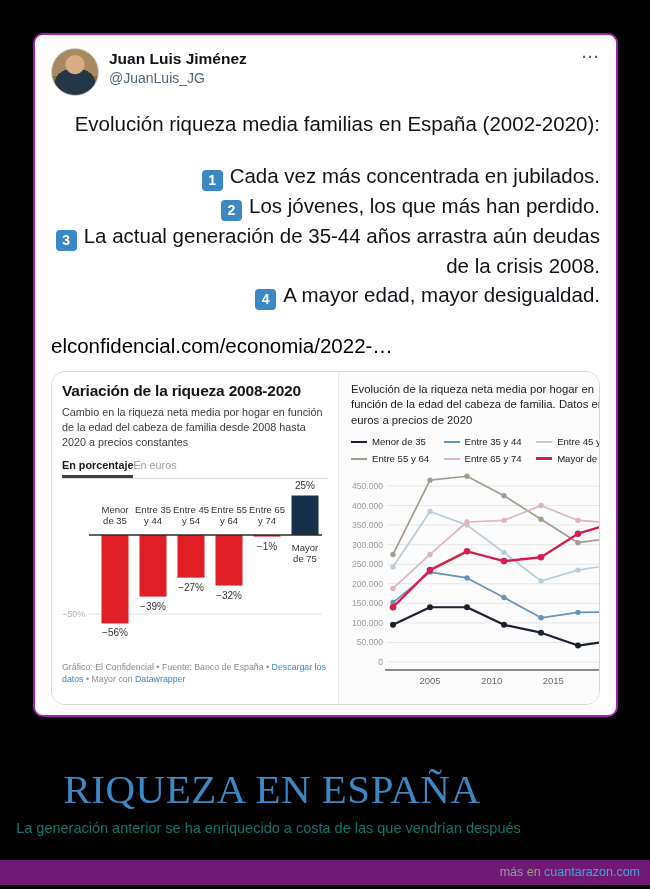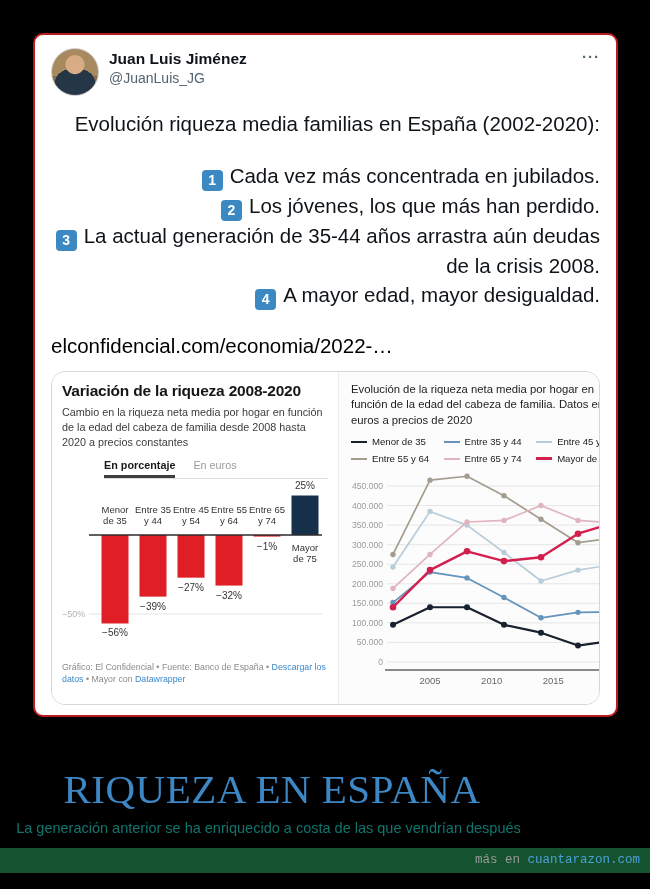--- a/index.html
+++ b/index.html
@@ -7,21 +7,21 @@
   body {
     background:#000;
     position:relative;
     font-family:"Liberation Sans", sans-serif;
     overflow:hidden;
   }
 
   
   .tweet-card {
     position:absolute; left:33px; top:33px; width:585px;
-    background:#fff; border:2px solid #b91c1c; border-radius:10px;
+    background:#fff; border:2px solid #a21caf; border-radius:10px;
     padding:13px 16px 10px 16px;
   }
   .tw-header { display:flex; align-items:flex-start; margin-bottom:14px; }
   .avatar {
     width:48px; height:48px; border-radius:50%; flex:0 0 48px;
     background:
       radial-gradient(circle at 50% 34%, #d8ad86 0 9px, rgba(0,0,0,0) 10px),
       radial-gradient(ellipse 20px 14px at 50% 72%, #253647 0 99%, rgba(0,0,0,0) 100%),
       linear-gradient(180deg, #a98a60 0 58%, #8a6c48 58% 100%);
     border:1px solid #d0d0d0;
@@ -47,21 +47,21 @@
   .embed {
     border:1px solid #d6d6d6; border-radius:14px; background:#fdfdfd;
     display:flex; overflow:hidden; height:334px;
   }
   .embed-left {
     flex:0 0 287px; background:#fff; border-right:1px solid #ececec;
     padding:10px 10px 6px 10px;
   }
   .dw-title { font-size:15.5px; font-weight:bold; color:#161616; letter-spacing:-0.2px; }
   .dw-sub { font-size:10.8px; color:#3c3c3c; line-height:1.38; margin-top:5px; }
-  .dw-tabs { display:flex; gap:18px; margin-top:9px; border-bottom:1px solid #ddd;margin-left:42px; }
+  .dw-tabs { display:flex; margin-top:9px; border-bottom:1px solid #ddd; }
   .dw-tab { font-size:10.8px; padding-bottom:4px; cursor:pointer; }
   .dw-tab.active { font-weight:bold; color:#1a1a1a; border-bottom:3px solid #3f3f3f; }
   .dw-tab.inactive { color:#9b9b9b; }
   .dw-footer { font-size:8.8px; color:#8b8b8b; line-height:1.45; margin-top:2px; }
   .dw-footer .lnk { color:#3a87c8; cursor:pointer; }
 
   .embed-right { flex:1; padding:10px 10px 4px 12px; background:#fcfcfc; }
   .lc-title { font-size:11.3px; color:#222; line-height:1.36; }
   .lc-legend { display:flex; flex-wrap:wrap; margin-top:8px; margin-bottom:2px; }
   .lg-item { display:flex; align-items:center; width:33.3%; margin-bottom:6px; }
@@ -72,24 +72,23 @@
   .meme-title {
     position:absolute; top:765px; left:0; width:544px; text-align:center;
     font-family:"Liberation Serif", serif; font-size:41px; color:#3d87c5;
     letter-spacing:0.5px;
   }
   .meme-sub {
     position:absolute; top:820px; left:0; width:537px; text-align:center;
     font-size:14.5px; color:#0f766e;
   }
   .site-bar {
-    position:absolute; bottom:16px; left:0; width:650px; height:25px;
-    background:#14532d; text-align:right; line-height:25px; padding-right:10px;
+    position:absolute; bottom:4px; left:0; width:650px; height:25px;
+    background:#701a75; text-align:right; line-height:25px; padding-right:10px;
     font-size:12.5px;
-    font-family:Liberation Mono, monospace;
   }
   .site-prefix { color:#9a9a9a; }
   .site-domain { color:#4ba0d9; cursor:pointer; }
 
   svg text { font-family:"Liberation Sans", sans-serif; }
 </style>
 </head>
 <body>
 
 <div class="tweet-card">

